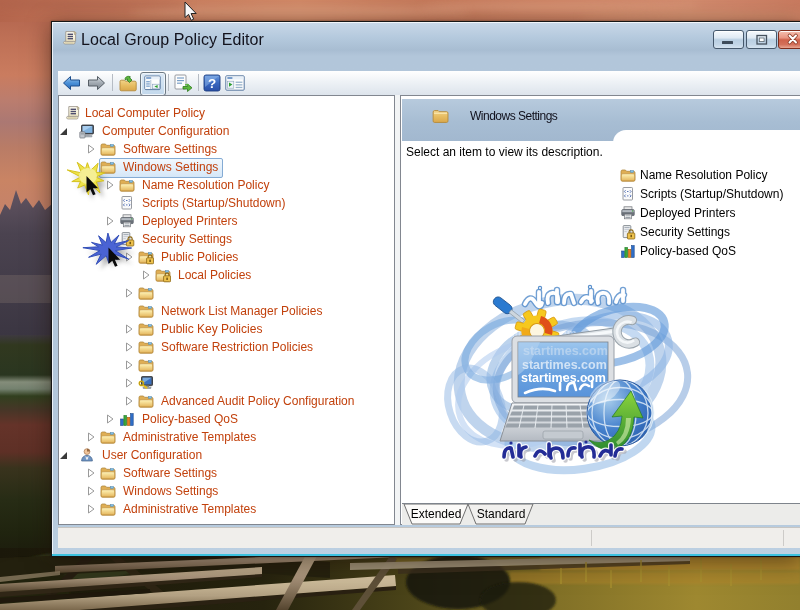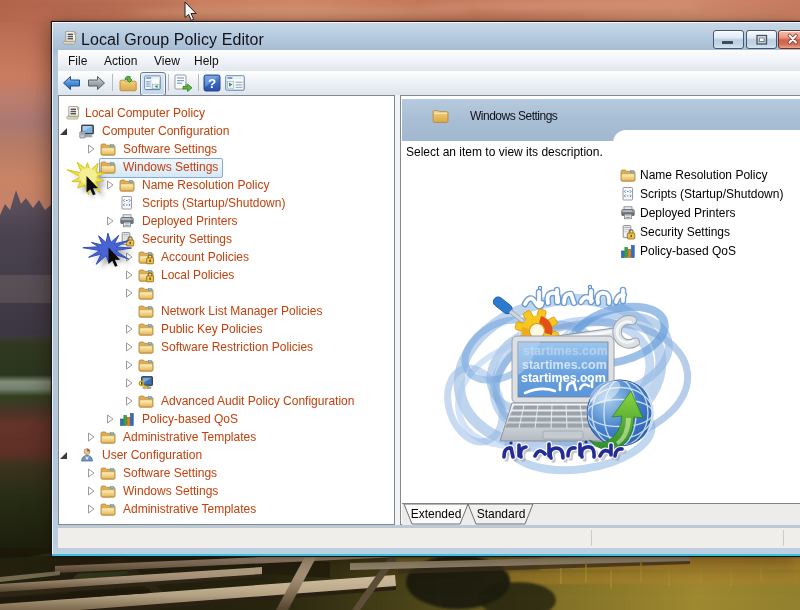--- a/index.html
+++ b/index.html
@@ -247,26 +247,20 @@
         <rect x="8" y="10" width="11" height="3" rx="0.5" fill="#3e4c5a"></rect>
       </svg></div>
  <div id="bmax" class="abs cbtn"><svg width="29" height="17">
         <rect x="10" y="4.5" width="9.5" height="8.5" fill="none" stroke="#46525e" stroke-width="1.3"></rect>
         <rect x="12.3" y="7" width="4.8" height="3.6" fill="#fff" stroke="#5a6670" stroke-width="0.8"></rect>
       </svg></div>
  <div id="bcls" class="abs cbtn"><svg width="30" height="17">
         <path d="M10.5 4.5 L17 11.5 M17 4.5 L10.5 11.5" stroke="#8c3a26" stroke-width="3.6" stroke-linecap="round"></path>
         <path d="M10.5 4.5 L17 11.5 M17 4.5 L10.5 11.5" stroke="#fff" stroke-width="2" stroke-linecap="round"></path>
       </svg></div>
- <div id="menubar" class="abs">
-  <span style="left:10px">File</span>
-      <span style="left:46px">Action</span>
-      <span style="left:96px">View</span>
-      <span style="left:136px">Help</span>
- </div>
  <div id="toolbar" class="abs">
   <svg class="abs" style="left:4px;top:4px" width="20" height="16" viewBox="0 0 20 16">
    <defs>
           <linearGradient id="bar" x1="0" y1="0" x2="0" y2="1">
             <stop offset="0" stop-color="#9fc8ec"></stop>
             <stop offset="0.5" stop-color="#4a90d8"></stop>
             <stop offset="1" stop-color="#2a6ab8"></stop>
           </linearGradient>
    <linearGradient id="gar" x1="0" y1="0" x2="0" y2="1">
             <stop offset="0" stop-color="#d8dde2"></stop>
@@ -394,23 +388,23 @@
             </svg>
             <span class="lbl" style="left:83px">Security Settings</span>
           </div>
    <div class="trow" style="top:152px;left:0;width:335px">
             <svg class="exp" style="left:66px">
               <use href="#i-expc"></use>
             </svg>
             <svg class="ic16" style="left:79px">
               <use href="#i-lockfolder"></use>
             </svg>
-            <span class="lbl" style="left:102px">Account Policies</span>
-          </div>
-   <div class="trow" style="top:170px;left:0;width:335px">
+            <span class="lbl" style="left:102px">Public Policies</span>
+          </div>
+   <div class="trow" style="top:170px;left:17px;width:335px">
             <svg class="exp" style="left:66px">
               <use href="#i-expc"></use>
             </svg>
             <svg class="ic16" style="left:79px">
               <use href="#i-lockfolder"></use>
             </svg>
             <span class="lbl" style="left:102px">Local Policies</span>
           </div>
    <div class="trow" style="top:188px;left:0;width:335px">
             <svg class="exp" style="left:66px">

